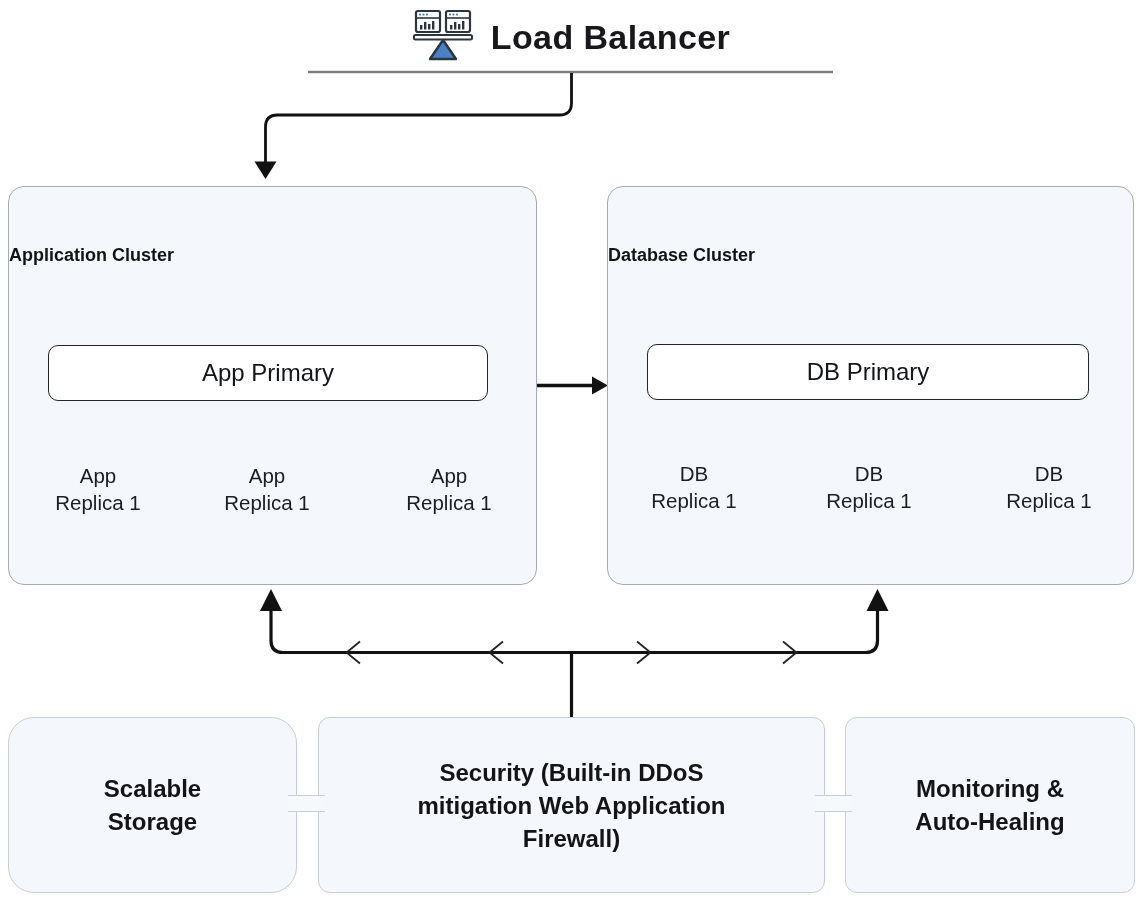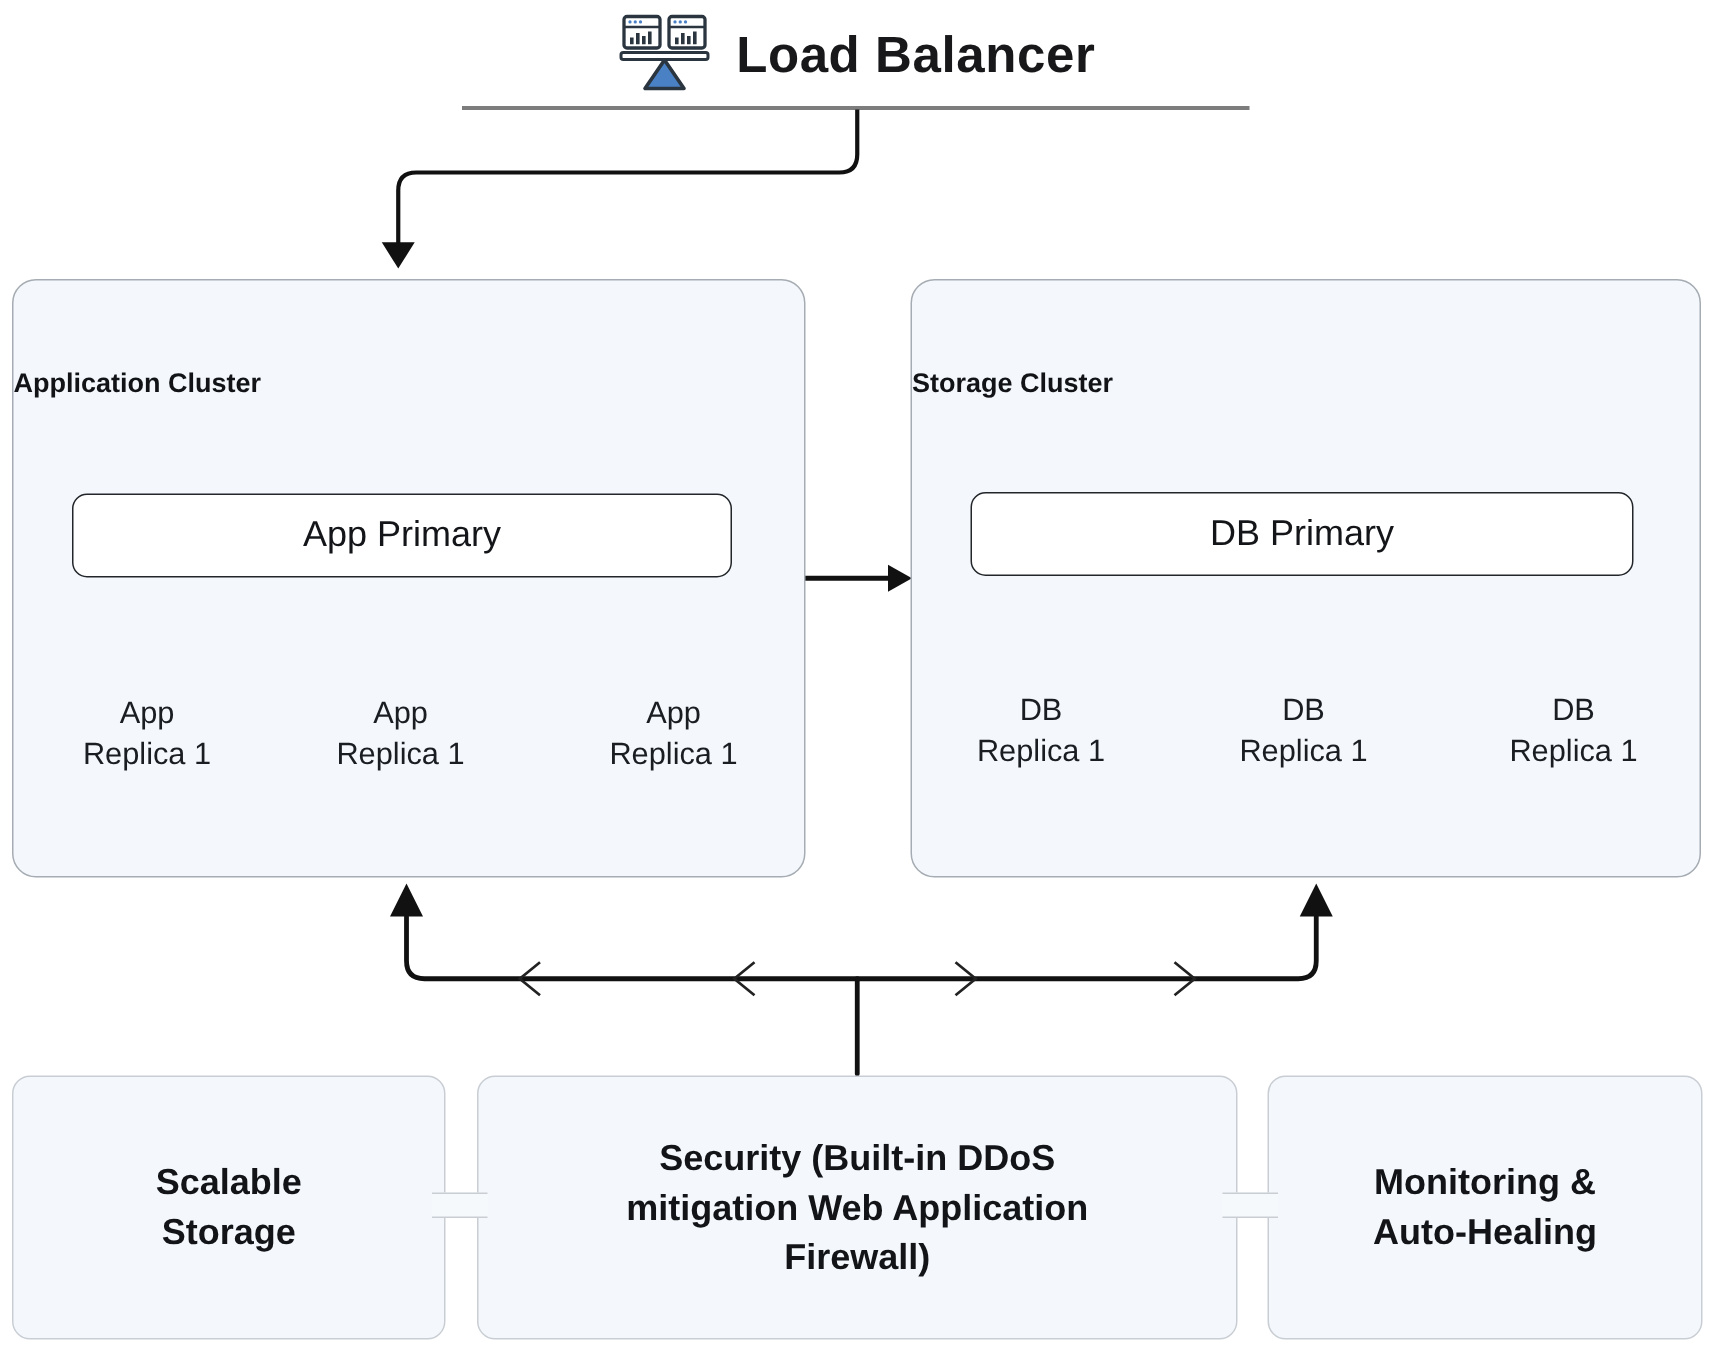--- a/index.html
+++ b/index.html
@@ -15,21 +15,21 @@
   #page-title{font-size:34px;font-weight:800;letter-spacing:.4px;color:#18181b;line-height:1;padding-top:2px;}
 
   
   .cluster{
     background:#f4f8fc;border:1.6px solid #a6acb3;border-radius:16px;
   }
   .cluster-title{left:0;right:0;top:58px;text-align:left;font-size:18px;font-weight:700;color:#111316;}
   .primary-node{
     background:#ffffff;border:1.8px solid #22262a;border-radius:10px;
     display:flex;align-items:center;justify-content:center;
-    font-size:24px;font-weight:500;color:#131519;
+    font-size:24px;font-weight:500;color:#131519;margin-top:16px;
   }
   .replica{
     width:170px;text-align:center;font-size:20.5px;font-weight:500;line-height:27px;color:#1a1d21;
   }
 
   
   .service{
     background:#f4f8fc;border:1.6px solid #c9ced4;border-radius:12px;
     display:flex;align-items:center;justify-content:center;text-align:center;
     font-size:24px;font-weight:600;line-height:33px;color:#121417;
@@ -125,31 +125,31 @@
     <div class="primary-node abs" style="left:39px;top:142px;width:438px;height:54px;">App Primary</div>
   </div>
   <div class="replica multiline abs" style="left:13px;top:462px;">App
 Replica 1</div>
   <div class="replica multiline abs" style="left:182px;top:462px;">App
 Replica 1</div>
   <div class="replica multiline abs" style="left:364px;top:462px;">App
 Replica 1</div>
 
   <div class="cluster abs" style="left:607px;top:186px;width:525px;height:397px;">
-    <div class="cluster-title abs">Storage Cluster</div>
+    <div class="cluster-title abs">Database Cluster</div>
     <div class="primary-node abs" style="left:39px;top:141px;width:440px;height:54px;">DB Primary</div>
   </div>
   <div class="replica multiline abs" style="left:609px;top:460px;">DB
 Replica 1</div>
   <div class="replica multiline abs" style="left:784px;top:460px;">DB
 Replica 1</div>
   <div class="replica multiline abs" style="left:964px;top:460px;">DB
 Replica 1</div>
 
-  <div class="service abs" style="left:8px;top:717px;width:287px;height:174px;">
+  <div class="service abs" style="left:8px;top:717px;width:287px;height:174px;border-radius:26px;">
     <div class="multiline">Scalable
 Storage</div>
   </div>
   <div class="service abs" style="left:845px;top:717px;width:288px;height:174px;">
     <div class="multiline">Monitoring &amp;
 Auto-Healing</div>
   </div>
   <div class="service abs" style="left:318px;top:717px;width:505px;height:174px;">
     <div class="multiline">Security (Built-in DDoS
 mitigation Web Application

